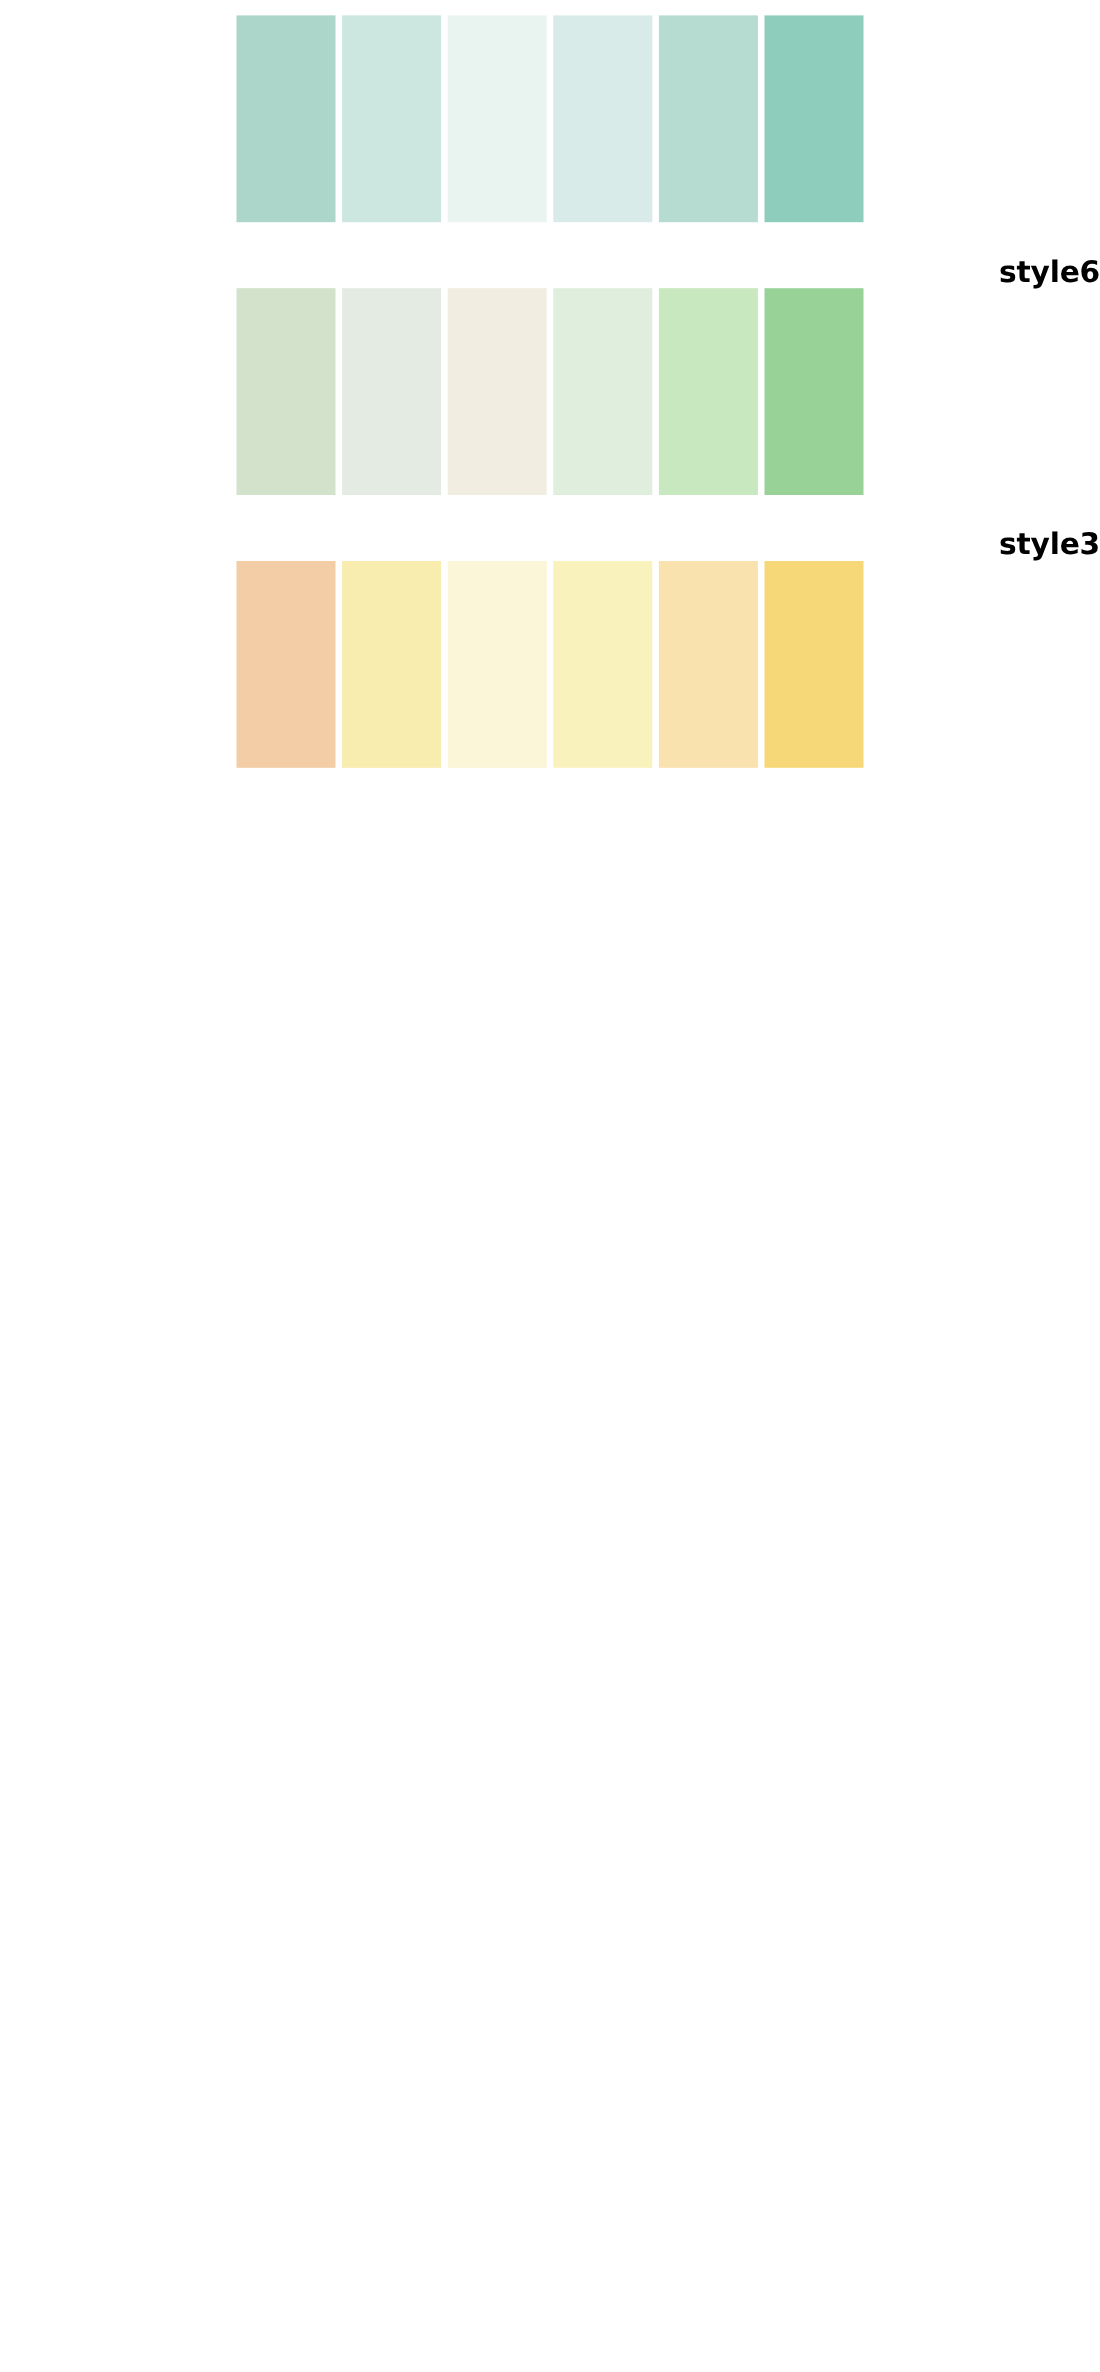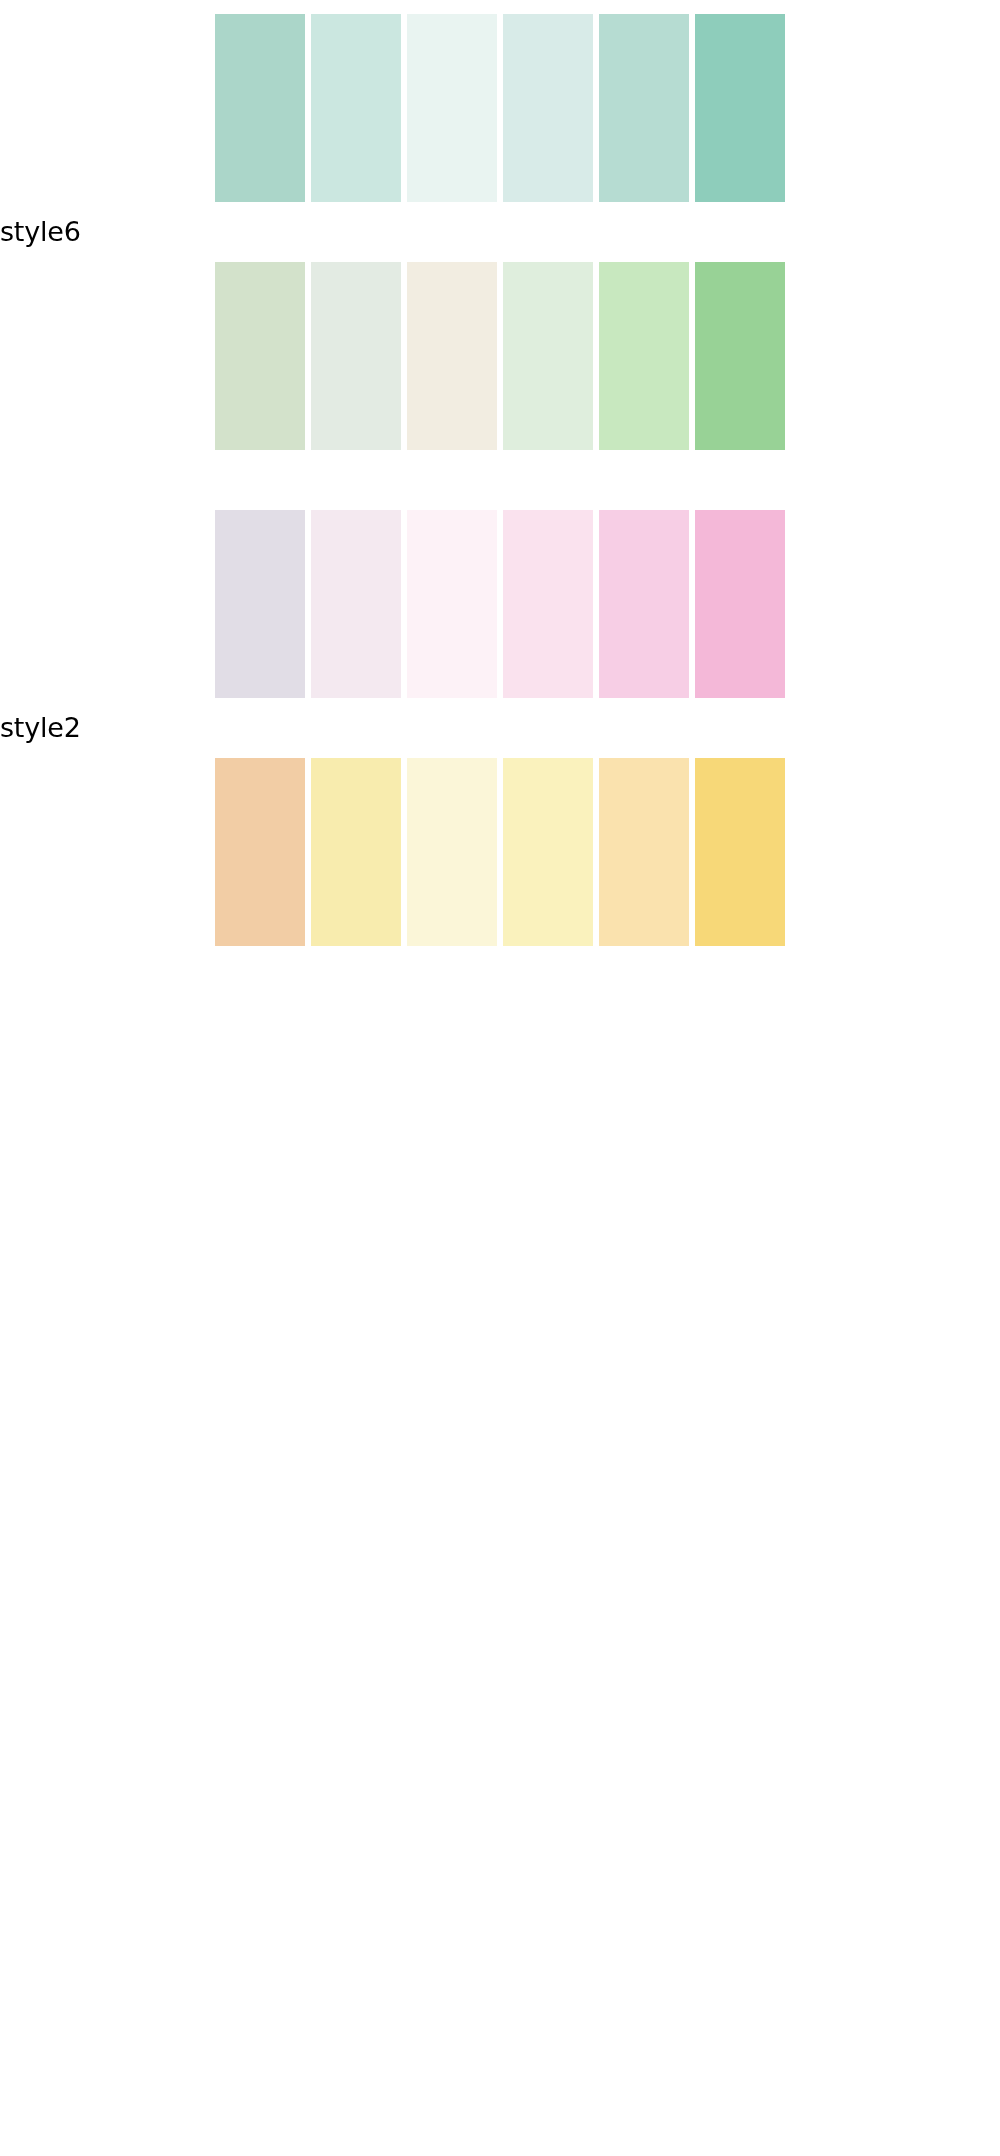--- a/index.html
+++ b/index.html
@@ -44,26 +44,26 @@
   }
 
   .swatch {
     width: 90px;
     height: 188px;
     flex: none;
   }
 
   .palette-label {
     width: 100%;
-    text-align: left;
+    text-align: right;
     font-size: 27px;
-    font-weight: normal;
+    font-weight: bold;
     color: #000000;
     line-height: 1;
-    margin-top: 16px;
+    margin-top: 32px;
     letter-spacing: -0.2px;
     font-family: "DejaVu Sans", "Liberation Sans", sans-serif;
   }
 </style>
 </head>
 <body>
 
 <div class="palette-sheet" id="sheet">
     <div class="palette-row">
       <div class="swatch-strip">
@@ -78,31 +78,21 @@
     </div>
     <div class="palette-row">
       <div class="swatch-strip">
         <div class="swatch" title="#d3e2cb" style="background: rgb(211, 226, 203);"></div>
         <div class="swatch" title="#e3ebe3" style="background: rgb(227, 235, 227);"></div>
         <div class="swatch" title="#f2ede1" style="background: rgb(242, 237, 225);"></div>
         <div class="swatch" title="#dfeedd" style="background: rgb(223, 238, 221);"></div>
         <div class="swatch" title="#c8e8bf" style="background: rgb(200, 232, 191);"></div>
         <div class="swatch" title="#98d296" style="background: rgb(152, 210, 150);"></div>
       </div>
-    </div>
-    <div class="palette-row">
-      <div class="swatch-strip">
-        <div class="swatch" title="#e1dde6" style="background: rgb(225, 221, 230);"></div>
-        <div class="swatch" title="#f4e9f0" style="background: rgb(244, 233, 240);"></div>
-        <div class="swatch" title="#fdf2f7" style="background: rgb(253, 242, 247);"></div>
-        <div class="swatch" title="#fae2ee" style="background: rgb(250, 226, 238);"></div>
-        <div class="swatch" title="#f7cee5" style="background: rgb(247, 206, 229);"></div>
-        <div class="swatch" title="#f4b8d8" style="background: rgb(244, 184, 216);"></div>
-      </div>
-      <div class="palette-label">style2</div>
+      <div class="palette-label">style3</div>
     </div>
     <div class="palette-row">
       <div class="swatch-strip">
         <div class="swatch" title="#f2cda5" style="background: rgb(242, 205, 165);"></div>
         <div class="swatch" title="#f8ecae" style="background: rgb(248, 236, 174);"></div>
         <div class="swatch" title="#fbf6d8" style="background: rgb(251, 246, 216);"></div>
         <div class="swatch" title="#faf2bd" style="background: rgb(250, 242, 189);"></div>
         <div class="swatch" title="#fae2ae" style="background: rgb(250, 226, 174);"></div>
         <div class="swatch" title="#f7d878" style="background: rgb(247, 216, 120);"></div>
       </div>

